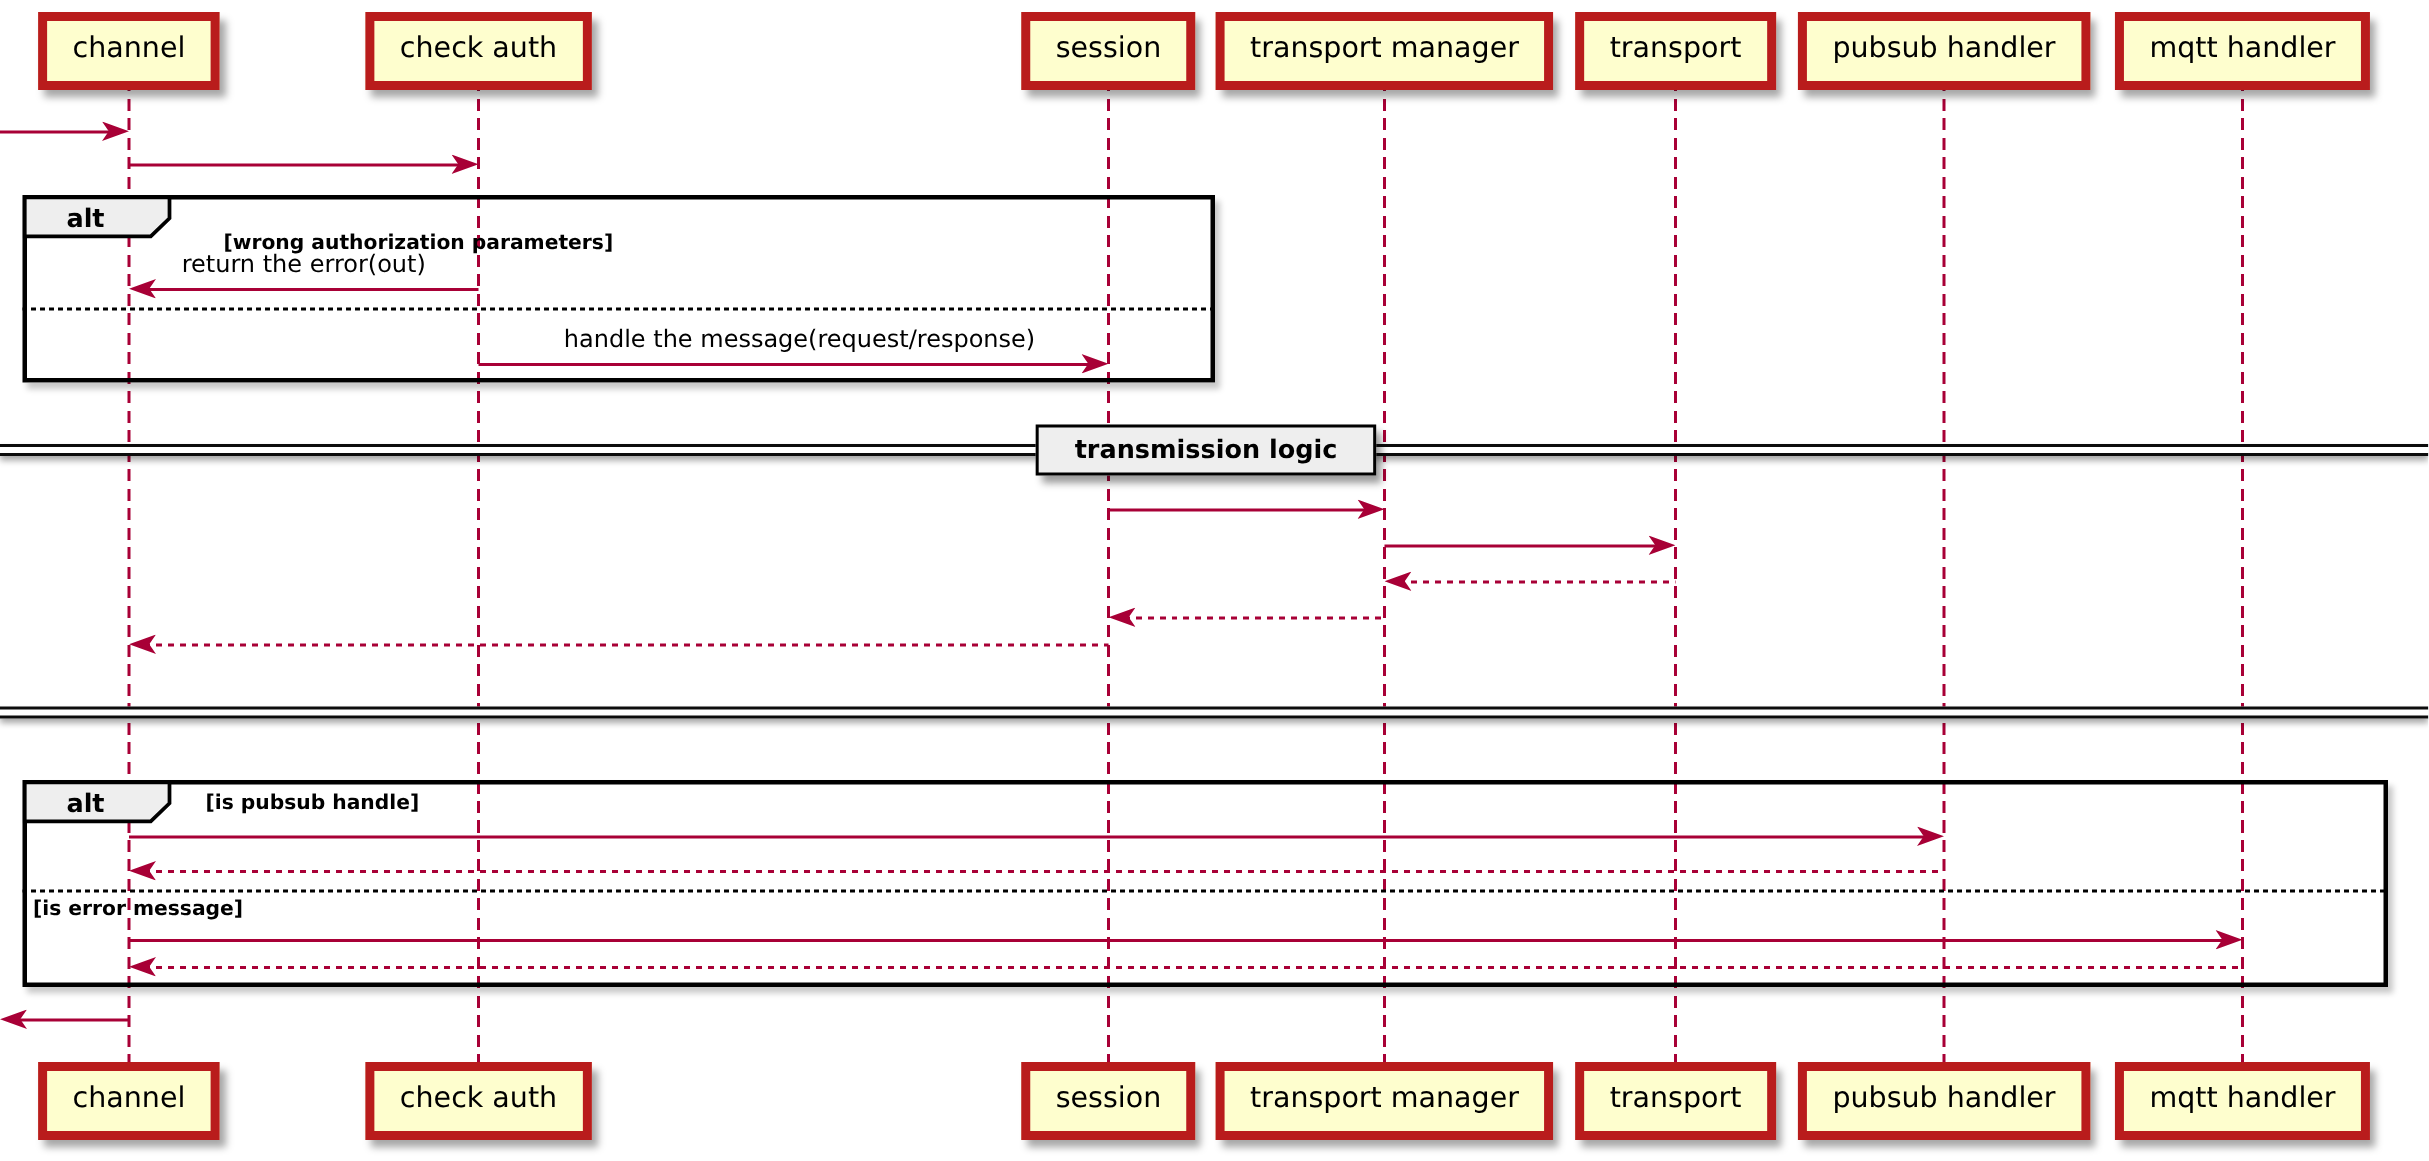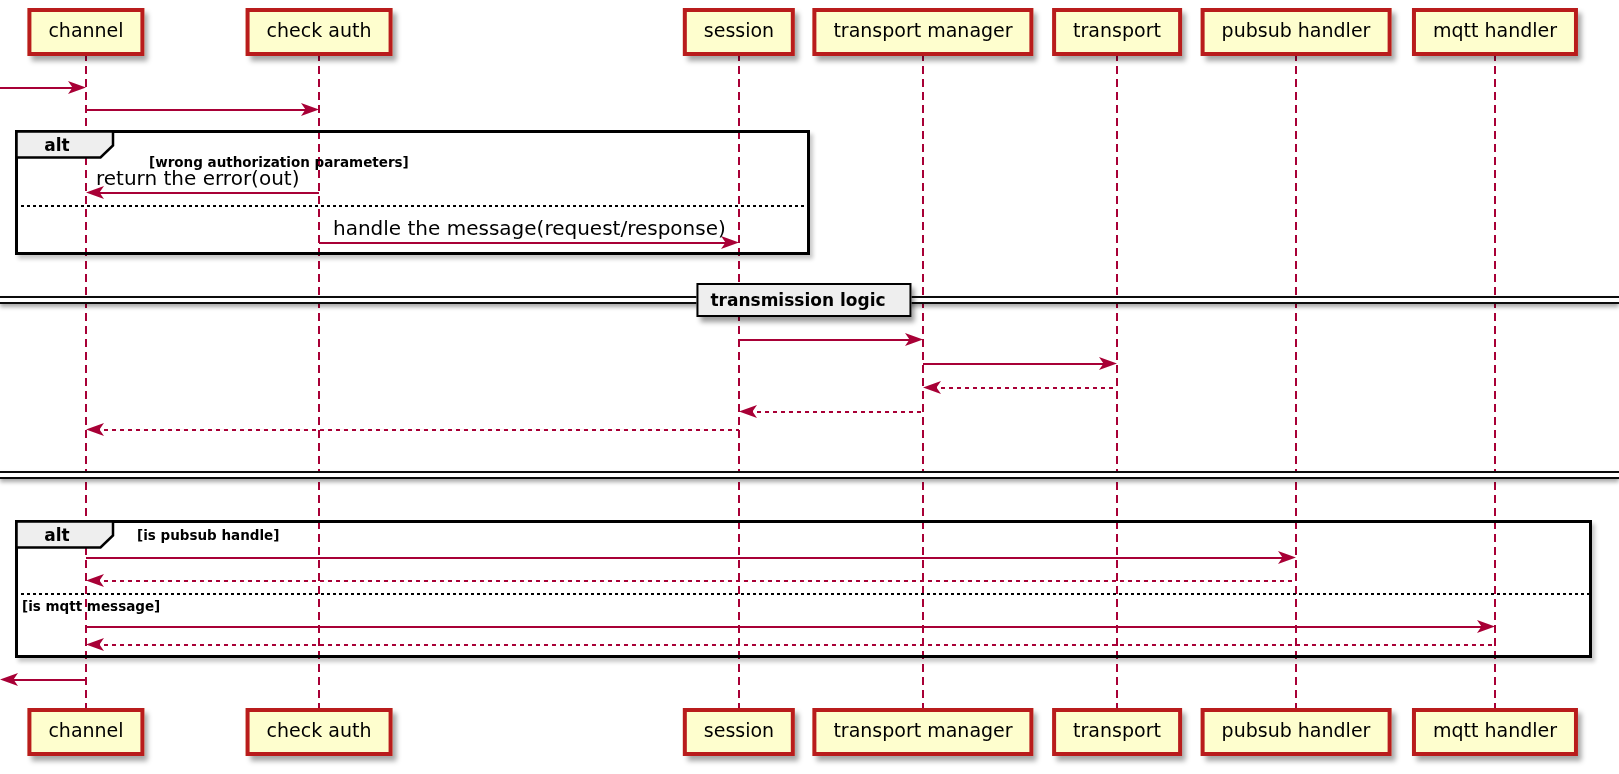--- a/index.html
+++ b/index.html
@@ -3,35 +3,35 @@
 <meta charset="utf-8">
 <style>
   html,body { margin:0; padding:0; background:#ffffff; }
   * { box-sizing:border-box; }
   #diagram {
     position:relative; width:1619px; height:774px; background:#ffffff;
     font-family:"DejaVu Sans","Liberation Sans",sans-serif; overflow:hidden; color:#000;
   }
   .participant {
     position:absolute; transform:translateX(-50%);
-    background:#FEFECE; border:4px solid #b91c1c;
+    background:#FEFECE; border:6px solid #b91c1c;
     padding:7px 17px 9px; font-size:19px; line-height:1.25; white-space:nowrap;
     box-shadow:4px 5px 5px rgba(0,0,0,.35);
   }
   .lifeline {
     position:absolute; width:2px;
     background:repeating-linear-gradient(to bottom,#A80036 0 8px,transparent 8px 13px);
   }
   .msg-line { position:absolute; height:2px; }
   .msg-line.solid { background:#A80036; }
   .msg-line.dashed { background:repeating-linear-gradient(to right,#A80036 0 4px,transparent 4px 8px); }
   .arrowhead { position:absolute; width:18px; height:13px; background:#A80036; }
   .arrowhead.right { clip-path:polygon(0 0,100% 50%,0 100%,25% 50%); }
   .arrowhead.left  { clip-path:polygon(100% 0,0 50%,100% 100%,75% 50%); }
-  .msg-label { position:absolute; font-size:20px; text-align:left; white-space:nowrap; }
+  .msg-label { position:absolute; font-size:16px; text-align:center; white-space:nowrap; }
   .frame { position:absolute; border:3px solid #000; box-shadow:3px 4px 4px rgba(0,0,0,.22); background:transparent; }
   .frame-pentagon { position:absolute; }
   .frame-condition { position:absolute; font-size:13.5px; font-weight:bold; white-space:nowrap; }
   .frame-divider { position:absolute; height:2px;
     background:repeating-linear-gradient(to right,#000 0 3px,transparent 3px 6px); }
   .divider-line {
     position:absolute; left:0; width:1619px; height:8px;
     border-top:2px solid #0c0c0c; border-bottom:2px solid #0c0c0c; background:#fff;
     box-shadow:0 3px 4px rgba(0,0,0,.35);
   }
@@ -62,21 +62,21 @@
       <text x="42" y="21" text-anchor="middle" font-size="17" font-weight="bold" fill="#000">alt</text>
     </svg>
     <div class="frame-condition" style="left: 137px; top: 154px; margin-left: 12px;">[wrong authorization parameters]</div>
     <div class="frame" style="left: 15px; top: 520px; width: 1577px; height: 138px;"></div>
     <div class="frame-divider" style="left: 15px; top: 593px; width: 1577px;"></div>
     <svg width="102" height="30" class="frame-pentagon" style="left: 15px; top: 520px; position: absolute;">
       <path d="M1.5,1.5 H98 V15.5 L85.5,27.5 H1.5 Z" fill="#EEEEEE" stroke="#000" stroke-width="2.5"></path>
       <text x="42" y="21" text-anchor="middle" font-size="17" font-weight="bold" fill="#000">alt</text>
     </svg>
     <div class="frame-condition" style="left: 137px; top: 527px;">[is pubsub handle]</div>
-    <div class="frame-condition" style="left: 22px; top: 598px;">[is mqtt message]</div>
+    <div class="frame-condition" style="left: 22px; top: 598px;">[is error message]</div>
     <div class="msg-line solid" style="left: 0px; top: 87px; width: 76px;"></div>
     <div class="arrowhead right" style="left: 68px; top: 81px;"></div>
     <div class="msg-line solid" style="left: 86px; top: 109px; width: 223px;"></div>
     <div class="arrowhead right" style="left: 301px; top: 103px;"></div>
     <div class="msg-line solid" style="left: 96px; top: 192px; width: 223px;"></div>
     <div class="arrowhead left" style="left: 86px; top: 186px;"></div>
     <div class="msg-label" style="left: 96px; top: 166px; width: 213px;">return the error(out)</div>
     <div class="msg-line solid" style="left: 319px; top: 242px; width: 410px;"></div>
     <div class="arrowhead right" style="left: 721px; top: 236px;"></div>
     <div class="msg-label" style="left: 333px; top: 216px; width: 400px;">handle the message(request/response)</div>
@@ -93,21 +93,21 @@
     <div class="msg-line solid" style="left: 86px; top: 557px; width: 1200px;"></div>
     <div class="arrowhead right" style="left: 1278px; top: 551px;"></div>
     <div class="msg-line dashed" style="left: 96px; top: 580px; width: 1200px;"></div>
     <div class="arrowhead left" style="left: 86px; top: 574px;"></div>
     <div class="msg-line solid" style="left: 86px; top: 626px; width: 1399px;"></div>
     <div class="arrowhead right" style="left: 1477px; top: 620px;"></div>
     <div class="msg-line dashed" style="left: 96px; top: 644px; width: 1399px;"></div>
     <div class="arrowhead left" style="left: 86px; top: 638px;"></div>
     <div class="msg-line solid" style="left: 10px; top: 679px; width: 76px;"></div>
     <div class="arrowhead left" style="left: 0px; top: 673px;"></div>
-    <div class="divider-label" style="left: 804px; top: 300px; padding-left: 12px;">transmission logic</div>
+    <div class="divider-label" style="left: 804px; top: 300px;">transmission logic</div>
     <div class="participant" style="left: 86px; top: 8px;">channel</div>
     <div class="participant" style="left: 86px; top: 708px;">channel</div>
     <div class="participant" style="left: 319px; top: 8px;">check auth</div>
     <div class="participant" style="left: 319px; top: 708px;">check auth</div>
     <div class="participant" style="left: 739px; top: 8px;">session</div>
     <div class="participant" style="left: 739px; top: 708px;">session</div>
     <div class="participant" style="left: 923px; top: 8px;">transport manager</div>
     <div class="participant" style="left: 923px; top: 708px;">transport manager</div>
     <div class="participant" style="left: 1117px; top: 8px;">transport</div>
     <div class="participant" style="left: 1117px; top: 708px;">transport</div>

